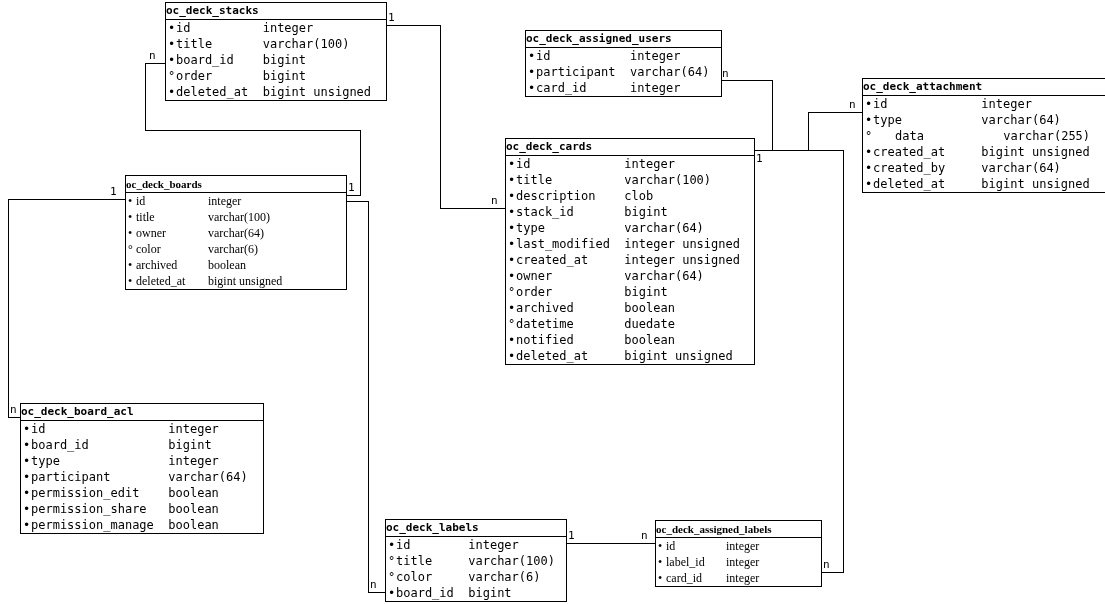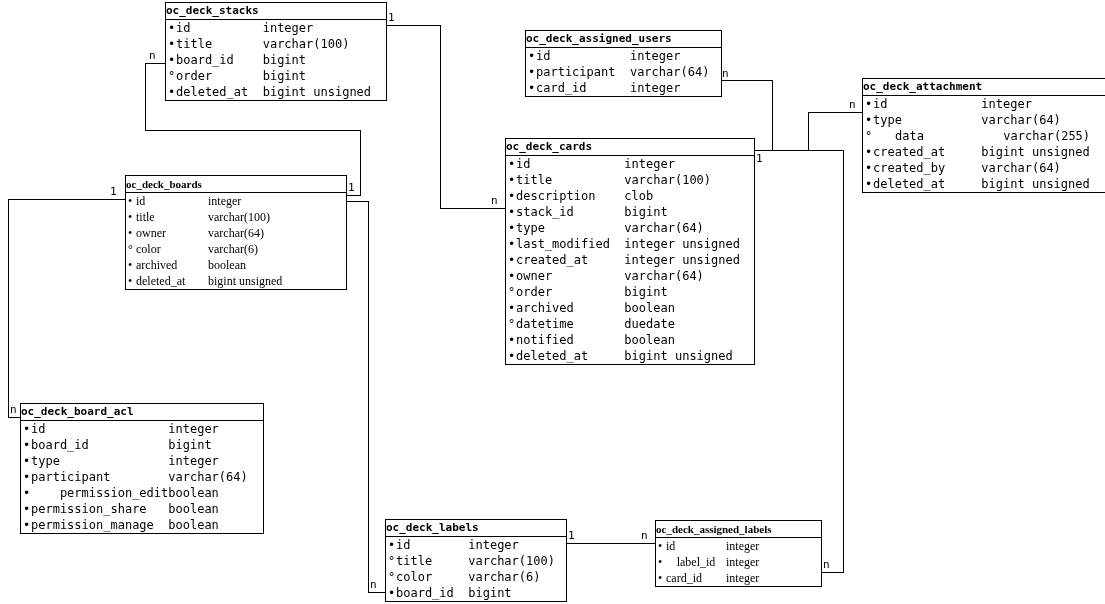--- a/index.html
+++ b/index.html
@@ -99,30 +99,30 @@
       <div class="col-row"><span class="bullet">°</span><span class="col-wrap"><span class="col-name" style="width: 12ch;">color</span><span class="col-type">varchar(6)</span></span></div>
       <div class="col-row"><span class="bullet">•</span><span class="col-wrap"><span class="col-name" style="width: 12ch;">archived</span><span class="col-type">boolean</span></span></div>
       <div class="col-row"><span class="bullet">•</span><span class="col-wrap"><span class="col-name" style="width: 12ch;">deleted_at</span><span class="col-type">bigint unsigned</span></span></div>
     </div>
     <div class="table-box" style="left: 20px; top: 403px; width: 242px;">
       <div class="table-header">oc_deck_board_acl</div>
       <div class="col-row"><span class="bullet">•</span><span class="col-wrap pk"><span class="col-name" style="width: 19ch;">id</span><span class="col-type">integer</span></span></div>
       <div class="col-row"><span class="bullet">•</span><span class="col-wrap"><span class="col-name" style="width: 19ch;">board_id</span><span class="col-type">bigint</span></span></div>
       <div class="col-row"><span class="bullet">•</span><span class="col-wrap"><span class="col-name" style="width: 19ch;">type</span><span class="col-type">integer</span></span></div>
       <div class="col-row"><span class="bullet">•</span><span class="col-wrap"><span class="col-name" style="width: 19ch;">participant</span><span class="col-type">varchar(64)</span></span></div>
-      <div class="col-row"><span class="bullet">•</span><span class="col-wrap"><span class="col-name" style="width: 19ch; text-align: right;">permission_edit</span><span class="col-type">boolean</span></span></div>
+      <div class="col-row"><span class="bullet">•</span><span class="col-wrap"><span class="col-name" style="width: 19ch;">permission_edit</span><span class="col-type">boolean</span></span></div>
       <div class="col-row"><span class="bullet">•</span><span class="col-wrap"><span class="col-name" style="width: 19ch;">permission_share</span><span class="col-type">boolean</span></span></div>
       <div class="col-row"><span class="bullet">•</span><span class="col-wrap"><span class="col-name" style="width: 19ch;">permission_manage</span><span class="col-type">boolean</span></span></div>
     </div>
     <div class="table-box" style="left: 385px; top: 519px; width: 180px;">
       <div class="table-header">oc_deck_labels</div>
       <div class="col-row"><span class="bullet">•</span><span class="col-wrap pk"><span class="col-name" style="width: 10ch;">id</span><span class="col-type">integer</span></span></div>
       <div class="col-row"><span class="bullet">°</span><span class="col-wrap"><span class="col-name" style="width: 10ch;">title</span><span class="col-type">varchar(100)</span></span></div>
       <div class="col-row"><span class="bullet">°</span><span class="col-wrap"><span class="col-name" style="width: 10ch;">color</span><span class="col-type">varchar(6)</span></span></div>
       <div class="col-row"><span class="bullet">•</span><span class="col-wrap"><span class="col-name" style="width: 10ch;">board_id</span><span class="col-type">bigint</span></span></div>
     </div>
     <div class="table-box" style="left: 655px; top: 520px; width: 165px; font-family: Liberation Serif, serif;">
       <div class="table-header">oc_deck_assigned_labels</div>
       <div class="col-row"><span class="bullet">•</span><span class="col-wrap pk"><span class="col-name" style="width: 10ch;">id</span><span class="col-type">integer</span></span></div>
-      <div class="col-row"><span class="bullet">•</span><span class="col-wrap"><span class="col-name" style="width: 10ch; text-align: center;">label_id</span><span class="col-type">integer</span></span></div>
+      <div class="col-row"><span class="bullet">•</span><span class="col-wrap"><span class="col-name" style="width: 10ch;">label_id</span><span class="col-type">integer</span></span></div>
       <div class="col-row"><span class="bullet">•</span><span class="col-wrap"><span class="col-name" style="width: 10ch;">card_id</span><span class="col-type">integer</span></span></div>
     </div>
   </div>
 
 </body></html>

